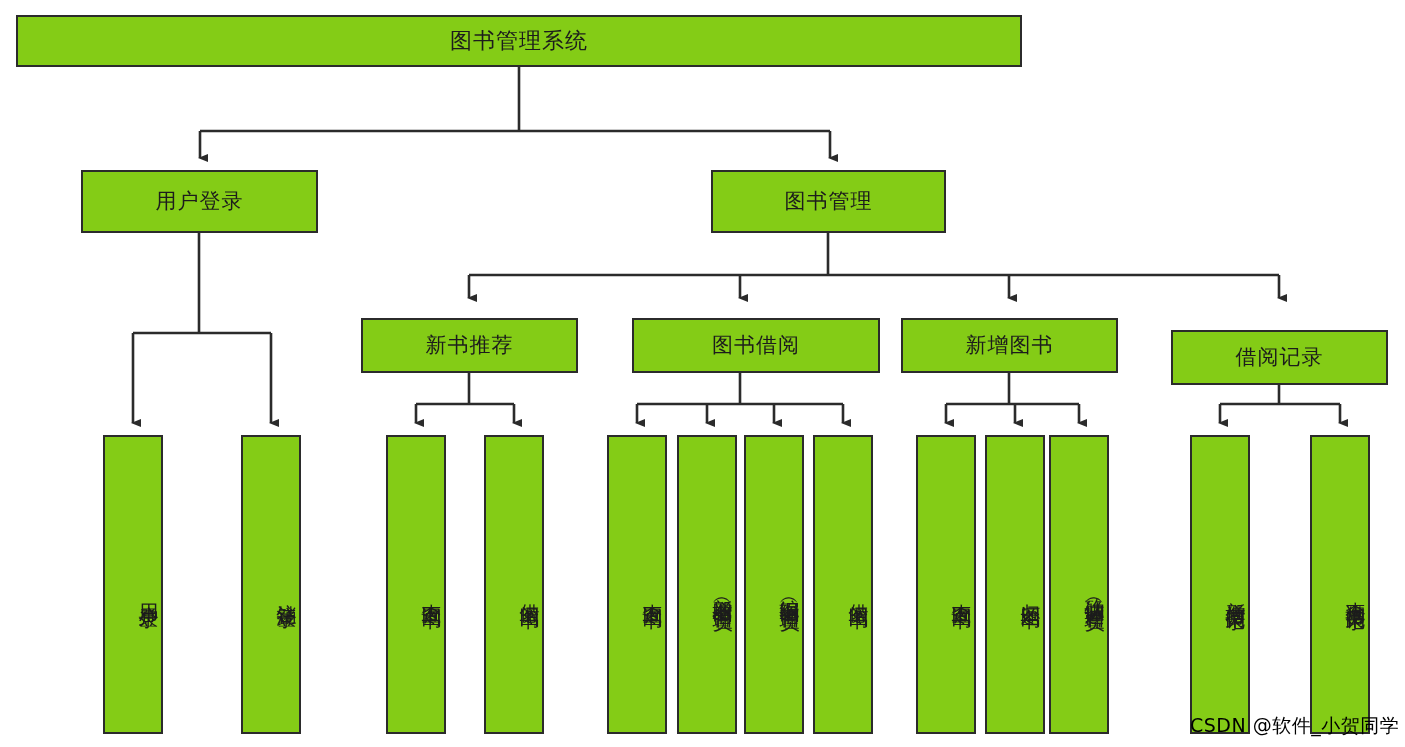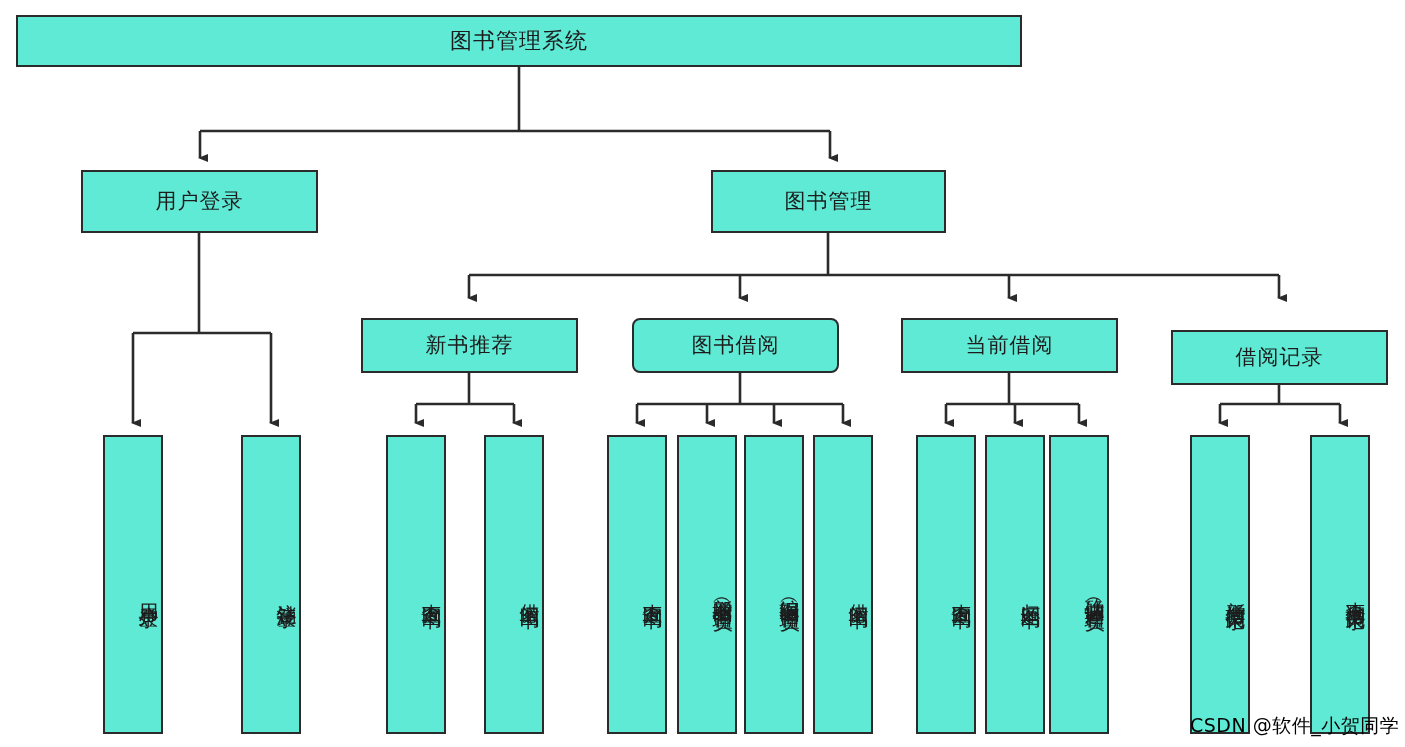--- a/index.html
+++ b/index.html
@@ -20,21 +20,21 @@
     left: 0;
     top: 0;
     width: 1405px;
     height: 747px;
     pointer-events: none;
   }
   .node {
     position: absolute;
     box-sizing: border-box;
     border: 2.5px solid #2b2b2b;
-    background: #5eead4;
+    background: #84cc16;
     display: flex;
     align-items: center;
     justify-content: center;
     color: #1c1c1c;
   }
   .node.horiz {
     font-size: 21px;
     letter-spacing: 1px;
     line-height: 1.2;
   }
@@ -133,26 +133,26 @@
   </div>
 
   <div class="node horiz" style="left:711px;top:170px;width:235px;height:63px;">
     <span>图书管理</span>
   </div>
 
   <div class="node horiz" style="left:361px;top:318px;width:217px;height:55px;">
     <span>新书推荐</span>
   </div>
 
-  <div class="node horiz" style="left:632px;top:318px;width:207px;height:55px;border-radius:8px;">
+  <div class="node horiz" style="left:632px;top:318px;width:248px;height:55px;">
     <span>图书借阅</span>
   </div>
 
   <div class="node horiz" style="left:901px;top:318px;width:217px;height:55px;">
-    <span>当前借阅</span>
+    <span>新增图书</span>
   </div>
 
   <div class="node horiz" style="left:1171px;top:330px;width:217px;height:55px;">
     <span>借阅记录</span>
   </div>
 
   <div class="node vert" style="left:103px;top:435px;width:60px;height:299px;">
     <span class="vtext">用户登录</span>
   </div>
 

